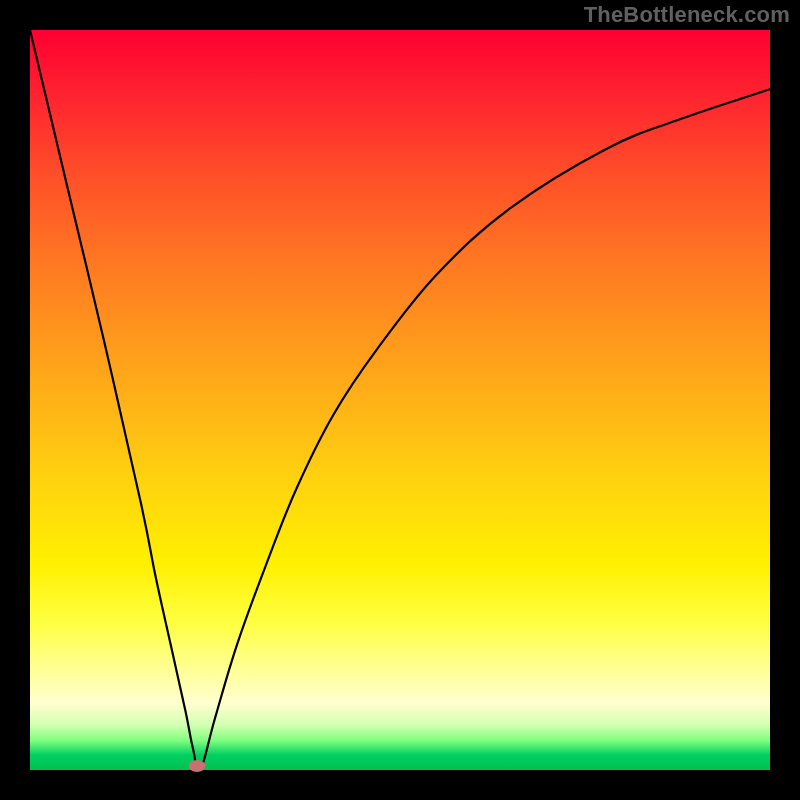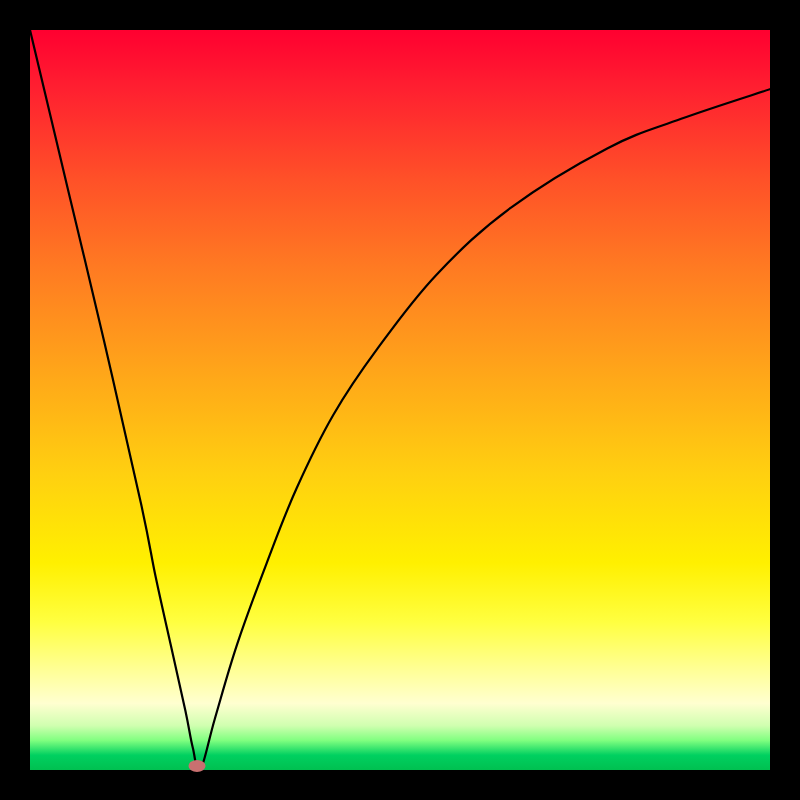--- a/index.html
+++ b/index.html
@@ -69,13 +69,14 @@
 </head>
 <body>
 
 <div class="frame">
   <div class="plot">
     <svg class="curve" width="740" height="740" viewBox="0 0 740 740" preserveAspectRatio="none">
       <path id="curve-path" d="M 0.00 0.00 C 6.66 27.97, 23.68 99.46, 37.00 155.40 C 50.32 211.34, 60.68 253.52, 74.00 310.80 C 87.32 368.08, 101.68 430.98, 111.00 473.60 C 120.32 516.22, 120.47 522.29, 125.80 547.60 C 131.13 572.91, 135.27 590.22, 140.60 614.20 C 145.93 638.18, 151.40 662.15, 155.40 680.80 C 159.40 699.45, 160.14 707.14, 162.80 717.80 C 165.46 728.46, 166.20 745.33, 170.20 740.00 C 174.20 734.67, 178.34 710.84, 185.00 688.20 C 191.66 665.56, 197.88 642.17, 207.20 614.20 C 216.52 586.23, 226.14 560.77, 236.80 532.80 C 247.46 504.83, 254.41 485.44, 266.40 458.80 C 278.39 432.16, 288.75 410.11, 303.40 384.80 C 318.05 359.49, 329.15 343.51, 347.80 318.20 C 366.45 292.89, 383.02 269.51, 407.00 244.20 C 430.98 218.89, 450.36 200.24, 481.00 177.60 C 511.64 154.96, 546.56 134.38, 577.20 118.40 C 607.84 102.42, 621.90 99.46, 651.20 88.80 C 680.50 78.14, 724.02 64.53, 740.00 59.20" fill="none" stroke="#000" stroke-width="2.2" stroke-linejoin="round" stroke-linecap="round"></path>
     </svg>
     <div id="marker" class="marker" style="left: 166.5px; top: 736.3px;"></div>
   </div>
+  <div class="watermark">TheBottleneck.com</div>
 </div>
 
 </body></html>

